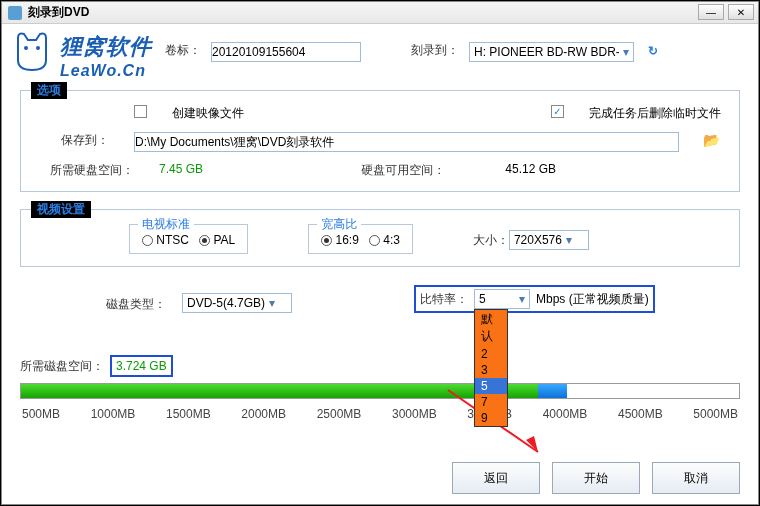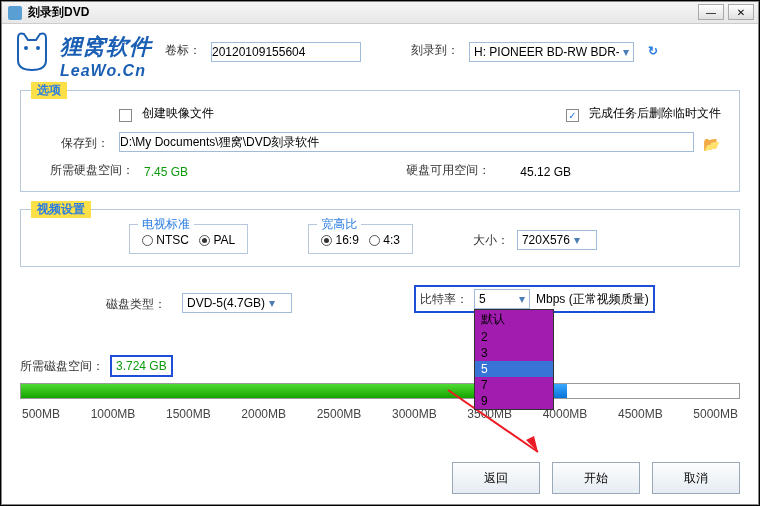--- a/index.html
+++ b/index.html
@@ -14,34 +14,34 @@
 .logo{position:absolute;left:12px;top:8px;color:#1a5fb4;font-weight:bold;font-style:italic}
 .logo-big{font-size:22px;letter-spacing:1px}
 .logo-sm{font-size:16px;letter-spacing:1px}
 .row-top{display:flex;align-items:flex-start;gap:10px;margin-left:145px;margin-top:8px}
 .lbl{color:#333}
 .input-txt{height:20px;border:1px solid #a0bcd8;padding:0 0;background:#fff}
 .combo{height:20px;border:1px solid #a0bcd8;background:#fff;display:flex;align-items:center;padding:0 4px;gap:4px}
 .combo-arrow{color:#4a7db5}
 .refresh-icn{width:18px;height:18px;display:flex;align-items:center;justify-content:center;color:#2b7de1;font-weight:bold;cursor:pointer}
 .fieldset{border:1px solid #b8c8dc;margin-top:28px;padding:14px 18px 12px;position:relative}
-.fieldset-title{position:absolute;top:-9px;left:10px;background:#fde047;padding:0 6px;color:#2b7de1;font-weight:bold}
-.opt-row{display:flex;align-items:flex-end;gap:10px;margin-bottom:10px}
+.fieldset-title{position:absolute;top:-9px;left:10px;background:#000000;padding:0 6px;color:#2b7de1;font-weight:bold}
+.opt-row{display:flex;align-items:flex-start;gap:25px;margin-bottom:10px}
 .chk{width:13px;height:13px;border:1px solid #888;background:#fff;display:inline-flex;align-items:center;justify-content:center;font-size:10px;color:#2b7de1;cursor:pointer}
 .chk.checked::after{content:"✓"}
 .folder-icn{color:#e6a23c;cursor:pointer;font-size:14px}
 .green{color:#0a9a0a}
 .radio{width:11px;height:11px;border:1px solid #555;border-radius:50%;display:inline-block;position:relative;cursor:pointer;vertical-align:middle}
 .radio.sel::after{content:"";position:absolute;width:5px;height:5px;background:#333;border-radius:50%;top:2px;left:2px}
 .inner-group{border:1px solid #b8c8dc;padding:8px 12px 6px;position:relative;display:inline-block}
 .inner-group-title{position:absolute;top:-9px;left:8px;background:#fff;padding:0 4px;color:#2b7de1}
 .disc-row{display:flex;align-items:flex-end;gap:16px;margin-top:18px;margin-left:40px}
 .red-box{border:2px solid #1d4ed8;padding:2px 4px}
 .dropdown{position:relative}
-.dropdown-list{position:absolute;top:20px;left:0;width:80px;border:1px solid #333;background:#a21caf;z-index:10}
+.dropdown-list{position:absolute;top:20px;left:0;width:34px;border:1px solid #333;background:#f97316;z-index:10}
 .dropdown-list div{padding:1px 6px;cursor:pointer}
 .dropdown-list div.sel{background:#3874d6;color:#fff}
 .space-row{display:flex;align-items:center;gap:6px;margin-top:42px}
 .progress-wrap{margin-top:6px;width:100%;height:16px;border:1px solid #999;background:#fff;display:flex}
 .pg-green{background:linear-gradient(#4edb33,#15a300);height:100%}
 .pg-blue{background:linear-gradient(#3aa8ff,#0a73d9);height:100%}
 .ticks{display:flex;justify-content:space-between;margin-top:8px;padding:0 2px;color:#444;font-size:11px}
 .footer-btns{position:absolute;right:18px;bottom:10px;display:flex;gap:12px}
 .btn{width:88px;height:32px;border:1px solid #9aa8b8;background:linear-gradient(#fdfdfd,#e5ecf3);display:flex;align-items:center;justify-content:center;cursor:pointer}
 svg.arrow{position:absolute;pointer-events:none}
@@ -116,21 +116,21 @@
         <div class="inner-group">
           <span class="inner-group-title">电视标准</span>
           <span class="radio"></span> <span>NTSC</span>
           &nbsp;&nbsp;<span class="radio sel"></span> <span>PAL</span>
         </div>
         <div class="inner-group">
           <span class="inner-group-title">宽高比</span>
           <span class="radio sel"></span> <span>16:9</span>
           &nbsp;&nbsp;<span class="radio"></span> <span>4:3</span>
         </div>
-        <div style="display:flex;align-items:center;gap:8px;margin-top:6px">
+        <div style="display:flex;align-items:center;margin-top:6px">
           <span class="lbl">大小：</span>
           <div class="combo" style="width:80px">
             <span>720X576</span>
             <span class="combo-arrow">▾</span>
           </div>
         </div>
       </div>
     </div>
 
     <div class="disc-row">

